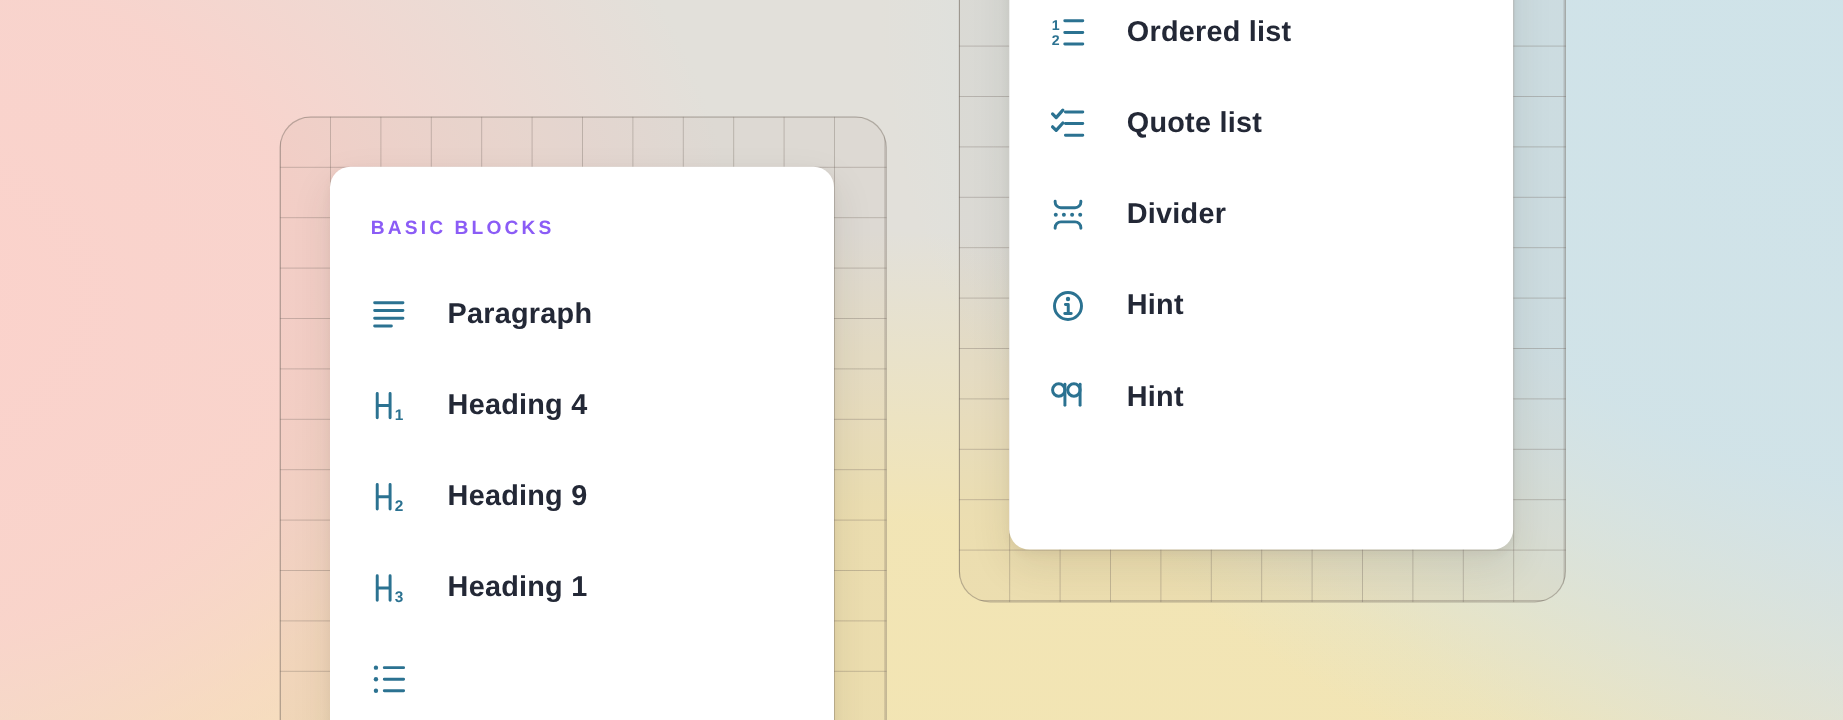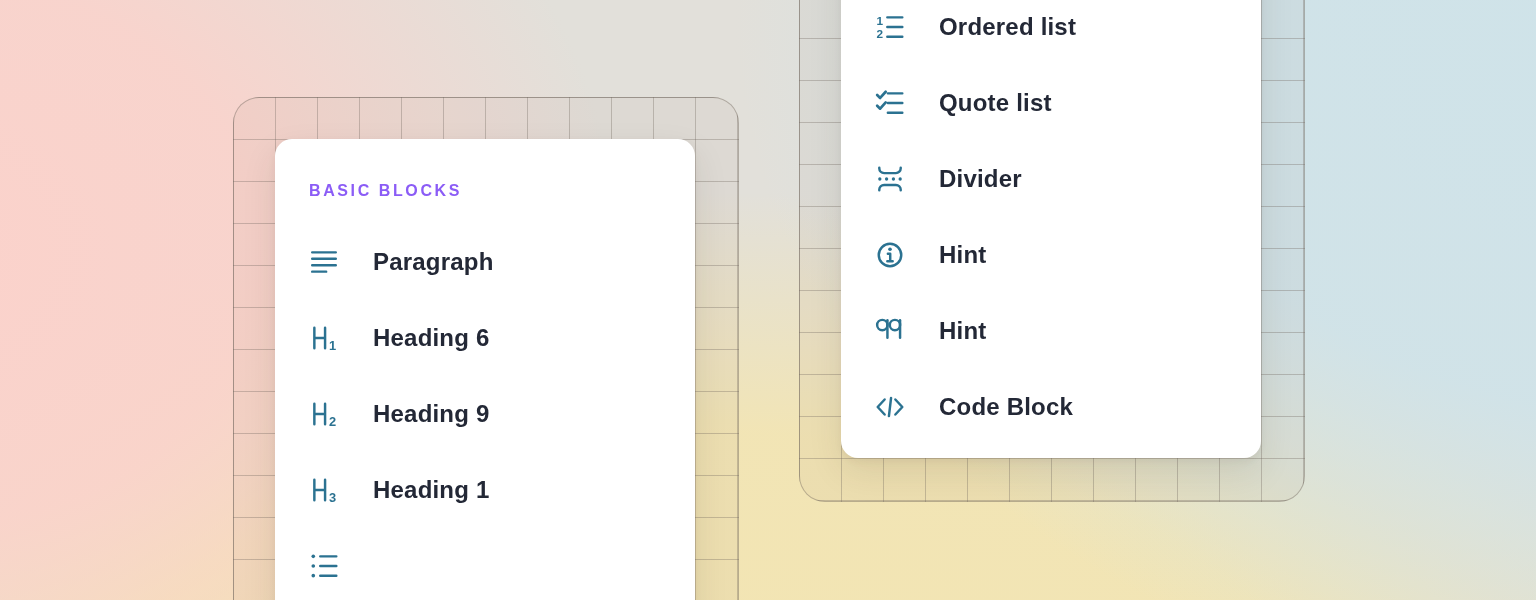--- a/index.html
+++ b/index.html
@@ -69,21 +69,21 @@
       <span class="label">Paragraph</span>
     </div>
 
     <div class="menu-item">
       <span class="icon">
         <svg width="30" height="30" viewBox="0 0 28 28">
           <path class="st" d="M5 4.5v19M15 4.5v19M5 14h10"></path>
           <text x="22" y="25" font-size="12" text-anchor="middle">1</text>
         </svg>
       </span>
-      <span class="label">Heading 6</span>
+      <span class="label">Heading 4</span>
     </div>
 
     <div class="menu-item">
       <span class="icon">
         <svg width="30" height="30" viewBox="0 0 28 28">
           <path class="st" d="M5 4.5v19M15 4.5v19M5 14h10"></path>
           <text x="22" y="25" font-size="12" text-anchor="middle">2</text>
         </svg>
       </span>
       <span class="label">Heading 9</span>
@@ -167,23 +167,15 @@
         <svg width="30" height="30" viewBox="0 0 28 28">
           <circle class="st" cx="6.8" cy="8.4" r="4.8"></circle>
           <path class="st" d="M11.6 4v16.2"></path>
           <circle class="st" cx="18.6" cy="8.4" r="4.8"></circle>
           <path class="st" d="M23.4 4v16.2"></path>
         </svg>
       </span>
       <span class="label">Hint</span>
     </div>
 
-    <div class="menu-item">
-      <span class="icon">
-        <svg width="30" height="30" viewBox="0 0 28 28">
-          <path class="st" d="M9 7l-6.5 7L9 21M19 7l6.5 7L19 21M15 5.5l-2 17"></path>
-        </svg>
-      </span>
-      <span class="label">Code Block</span>
-    </div>
 
   </div>
 </div>
 
 </body></html>

